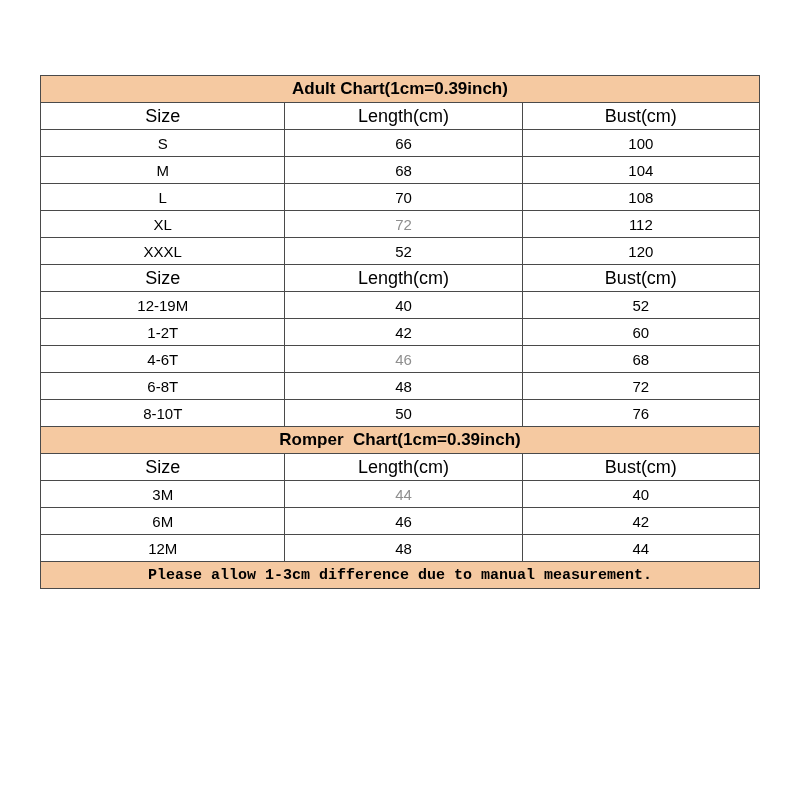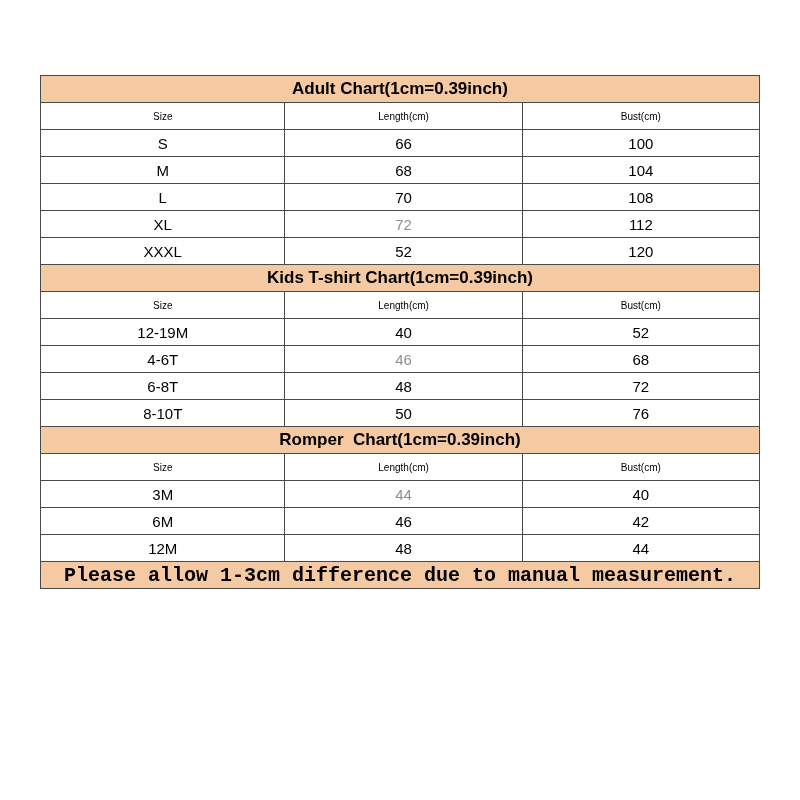--- a/index.html
+++ b/index.html
@@ -46,30 +46,30 @@
   }
   td.band {
     background: var(--band, #f5c9a1);
   }
   td.title {
     font-weight: bold;
     font-size: 17px;
     white-space: pre-wrap;
   }
   td.colhead {
-    font-size: 10px;
+    font-size: 18px;
   }
   td.muted {
     color: var(--muted, #8f8f8f);
   }
   td.footer-note {
     background: var(--band, #f5c9a1);
     font-family: "Liberation Mono", "DejaVu Sans Mono", monospace;
     font-weight: bold;
-    font-size: 20px;
+    font-size: 15px;
   }
 </style>
 </head>
 <body>
 
 <div class="canvas">
   <div class="chart-wrap">
     <table>
       <colgroup>
         <col class="c1">
@@ -104,31 +104,33 @@
             <td>XL</td>
             <td class="muted">72</td>
             <td>112</td>
           </tr>
           <tr>
             <td>XXXL</td>
             <td>52</td>
             <td>120</td>
           </tr>
           <tr>
-            <td class="band title" colspan="3">Kids T-shirt Chart(1cm=0.39inch)</td>
-          </tr>
-          <tr>
             <td class="colhead">Size</td>
             <td class="colhead">Length(cm)</td>
             <td class="colhead">Bust(cm)</td>
           </tr>
           <tr>
             <td>12-19M</td>
             <td>40</td>
             <td>52</td>
+          </tr>
+          <tr>
+            <td>1-2T</td>
+            <td>42</td>
+            <td>60</td>
           </tr>
           <tr>
             <td>4-6T</td>
             <td class="muted">46</td>
             <td>68</td>
           </tr>
           <tr>
             <td>6-8T</td>
             <td>48</td>
             <td>72</td>

